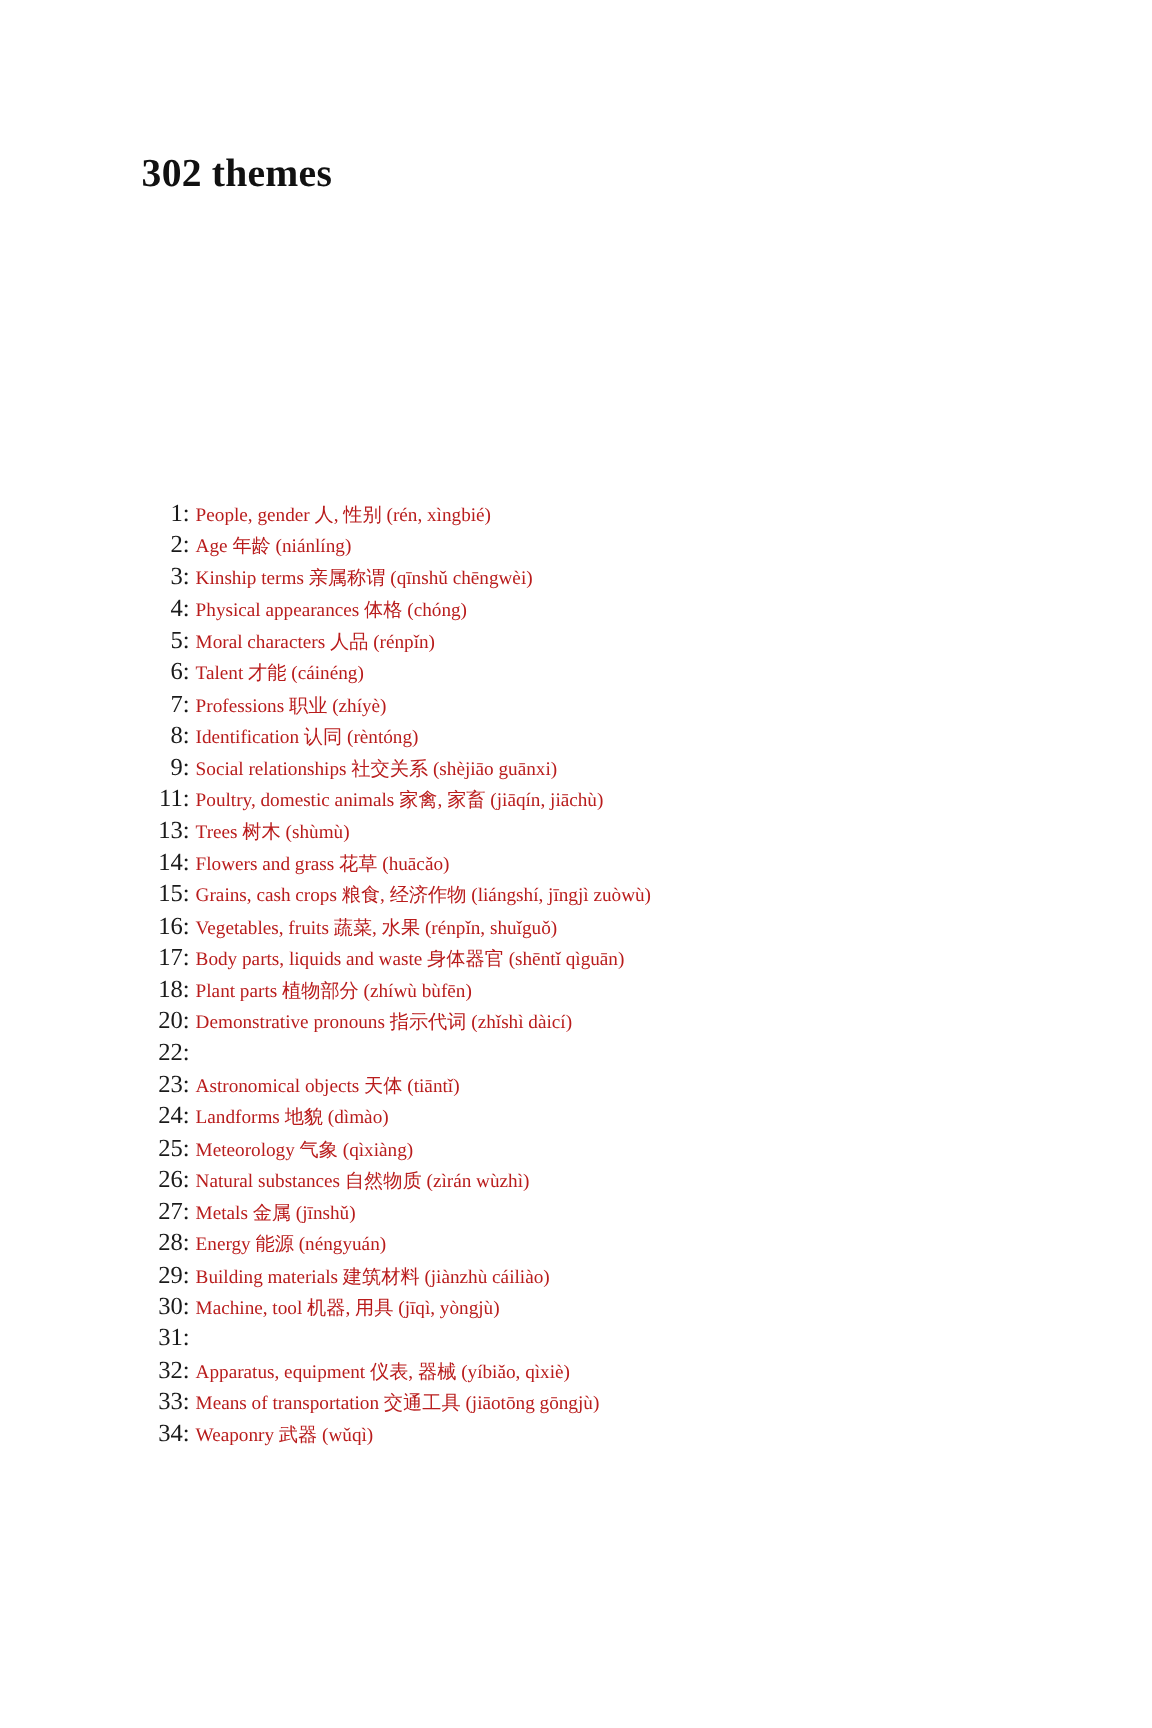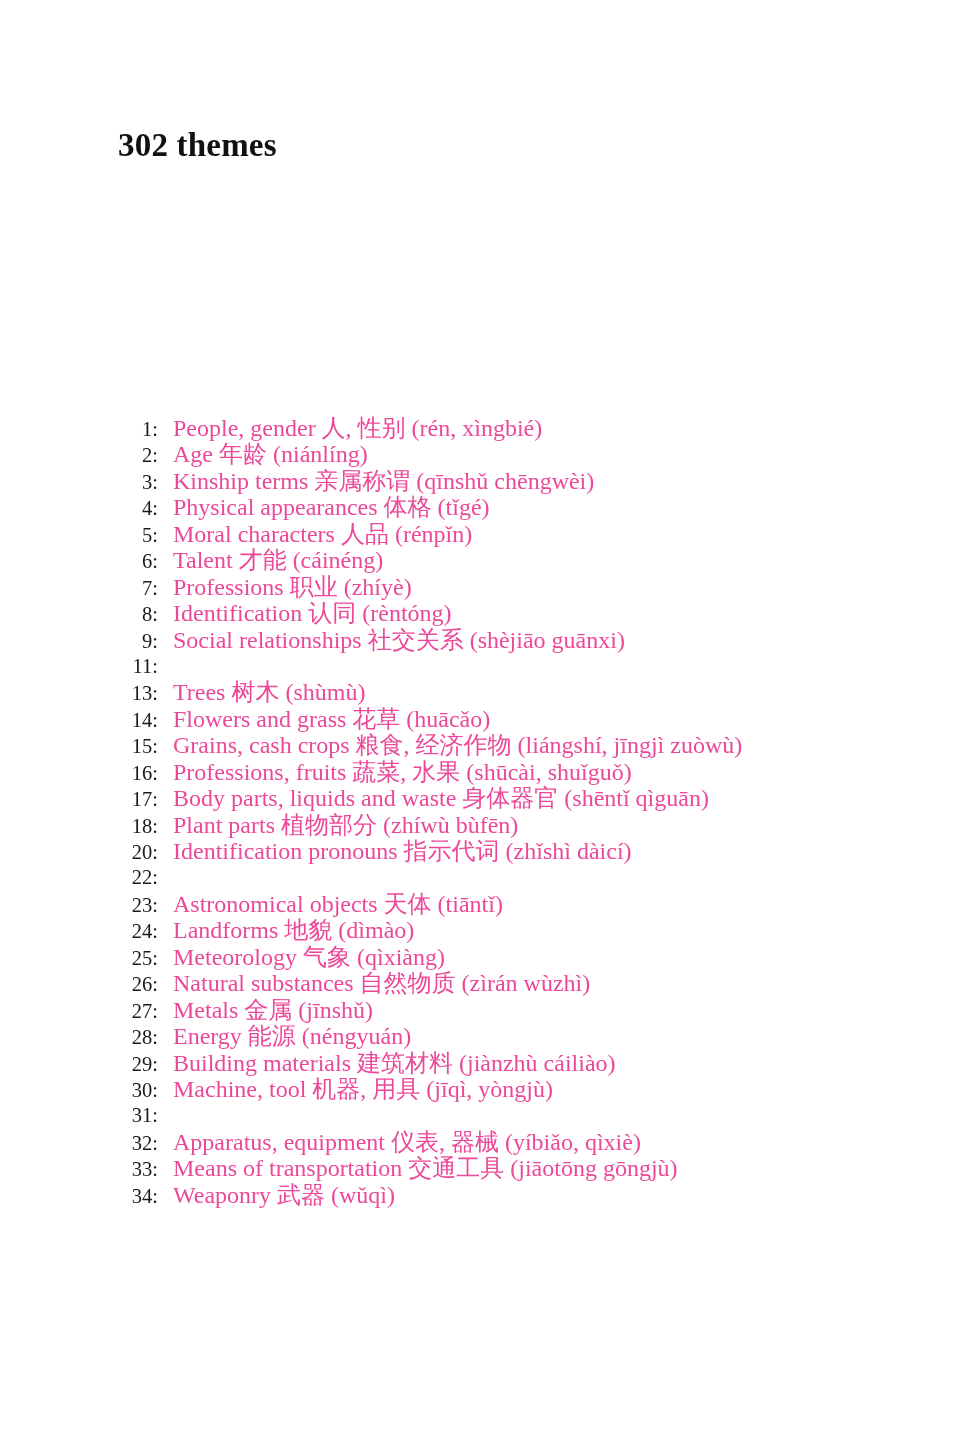--- a/index.html
+++ b/index.html
@@ -56,23 +56,23 @@
   .theme-index {
     flex: 0 0 auto;
     width: 46px;
     text-align: right;
     font-size: 20.5px;
     color: #1a1a1a;
   }
 
   .theme-text {
     flex: 0 0 auto;
-    margin-left: 15px;
-    font-size: 24px;
-    color: #ec4899;
+    margin-left: 5px;
+    font-size: 16px;
+    color: #b91c1c;
   }
 </style>
 </head>
 <body>
 
 <div class="page">
 
   <h1 class="page-title">302 themes</h1>
 
   <ul class="theme-list">
@@ -83,21 +83,21 @@
       <li class="theme-row">
         <span class="theme-index">2:</span>
         <span class="theme-text">Age 年龄 (niánlíng)</span>
       </li>
       <li class="theme-row">
         <span class="theme-index">3:</span>
         <span class="theme-text">Kinship terms 亲属称谓 (qīnshǔ chēngwèi)</span>
       </li>
       <li class="theme-row">
         <span class="theme-index">4:</span>
-        <span class="theme-text">Physical appearances 体格 (tǐgé)</span>
+        <span class="theme-text">Physical appearances 体格 (chóng)</span>
       </li>
       <li class="theme-row">
         <span class="theme-index">5:</span>
         <span class="theme-text">Moral characters 人品 (rénpǐn)</span>
       </li>
       <li class="theme-row">
         <span class="theme-index">6:</span>
         <span class="theme-text">Talent 才能 (cáinéng)</span>
       </li>
       <li class="theme-row">
@@ -107,48 +107,49 @@
       <li class="theme-row">
         <span class="theme-index">8:</span>
         <span class="theme-text">Identification 认同 (rèntóng)</span>
       </li>
       <li class="theme-row">
         <span class="theme-index">9:</span>
         <span class="theme-text">Social relationships 社交关系 (shèjiāo guānxi)</span>
       </li>
       <li class="theme-row">
         <span class="theme-index">11:</span>
+        <span class="theme-text">Poultry, domestic animals 家禽, 家畜 (jiāqín, jiāchù)</span>
       </li>
       <li class="theme-row">
         <span class="theme-index">13:</span>
         <span class="theme-text">Trees 树木 (shùmù)</span>
       </li>
       <li class="theme-row">
         <span class="theme-index">14:</span>
         <span class="theme-text">Flowers and grass 花草 (huācǎo)</span>
       </li>
       <li class="theme-row">
         <span class="theme-index">15:</span>
         <span class="theme-text">Grains, cash crops 粮食, 经济作物 (liángshí, jīngjì zuòwù)</span>
       </li>
       <li class="theme-row">
         <span class="theme-index">16:</span>
-        <span class="theme-text">Professions, fruits 蔬菜, 水果 (shūcài, shuǐguǒ)</span>
+        <span class="theme-text">Vegetables, fruits 蔬菜, 水果 (rénpǐn, shuǐguǒ)</span>
       </li>
       <li class="theme-row">
         <span class="theme-index">17:</span>
         <span class="theme-text">Body parts, liquids and waste 身体器官 (shēntǐ qìguān)</span>
       </li>
       <li class="theme-row">
         <span class="theme-index">18:</span>
         <span class="theme-text">Plant parts 植物部分 (zhíwù bùfēn)</span>
       </li>
       <li class="theme-row">
         <span class="theme-index">20:</span>
-        <span class="theme-text">Identification pronouns 指示代词 (zhǐshì dàicí)</span>
+        <span class="theme-text">Demonstrative pronouns 指示代词 (zhǐshì dàicí)</span>
       </li>
       <li class="theme-row">
         <span class="theme-index">22:</span>
       </li>
       <li class="theme-row">
         <span class="theme-index">23:</span>
         <span class="theme-text">Astronomical objects 天体 (tiāntǐ)</span>
       </li>
       <li class="theme-row">
         <span class="theme-index">24:</span>

